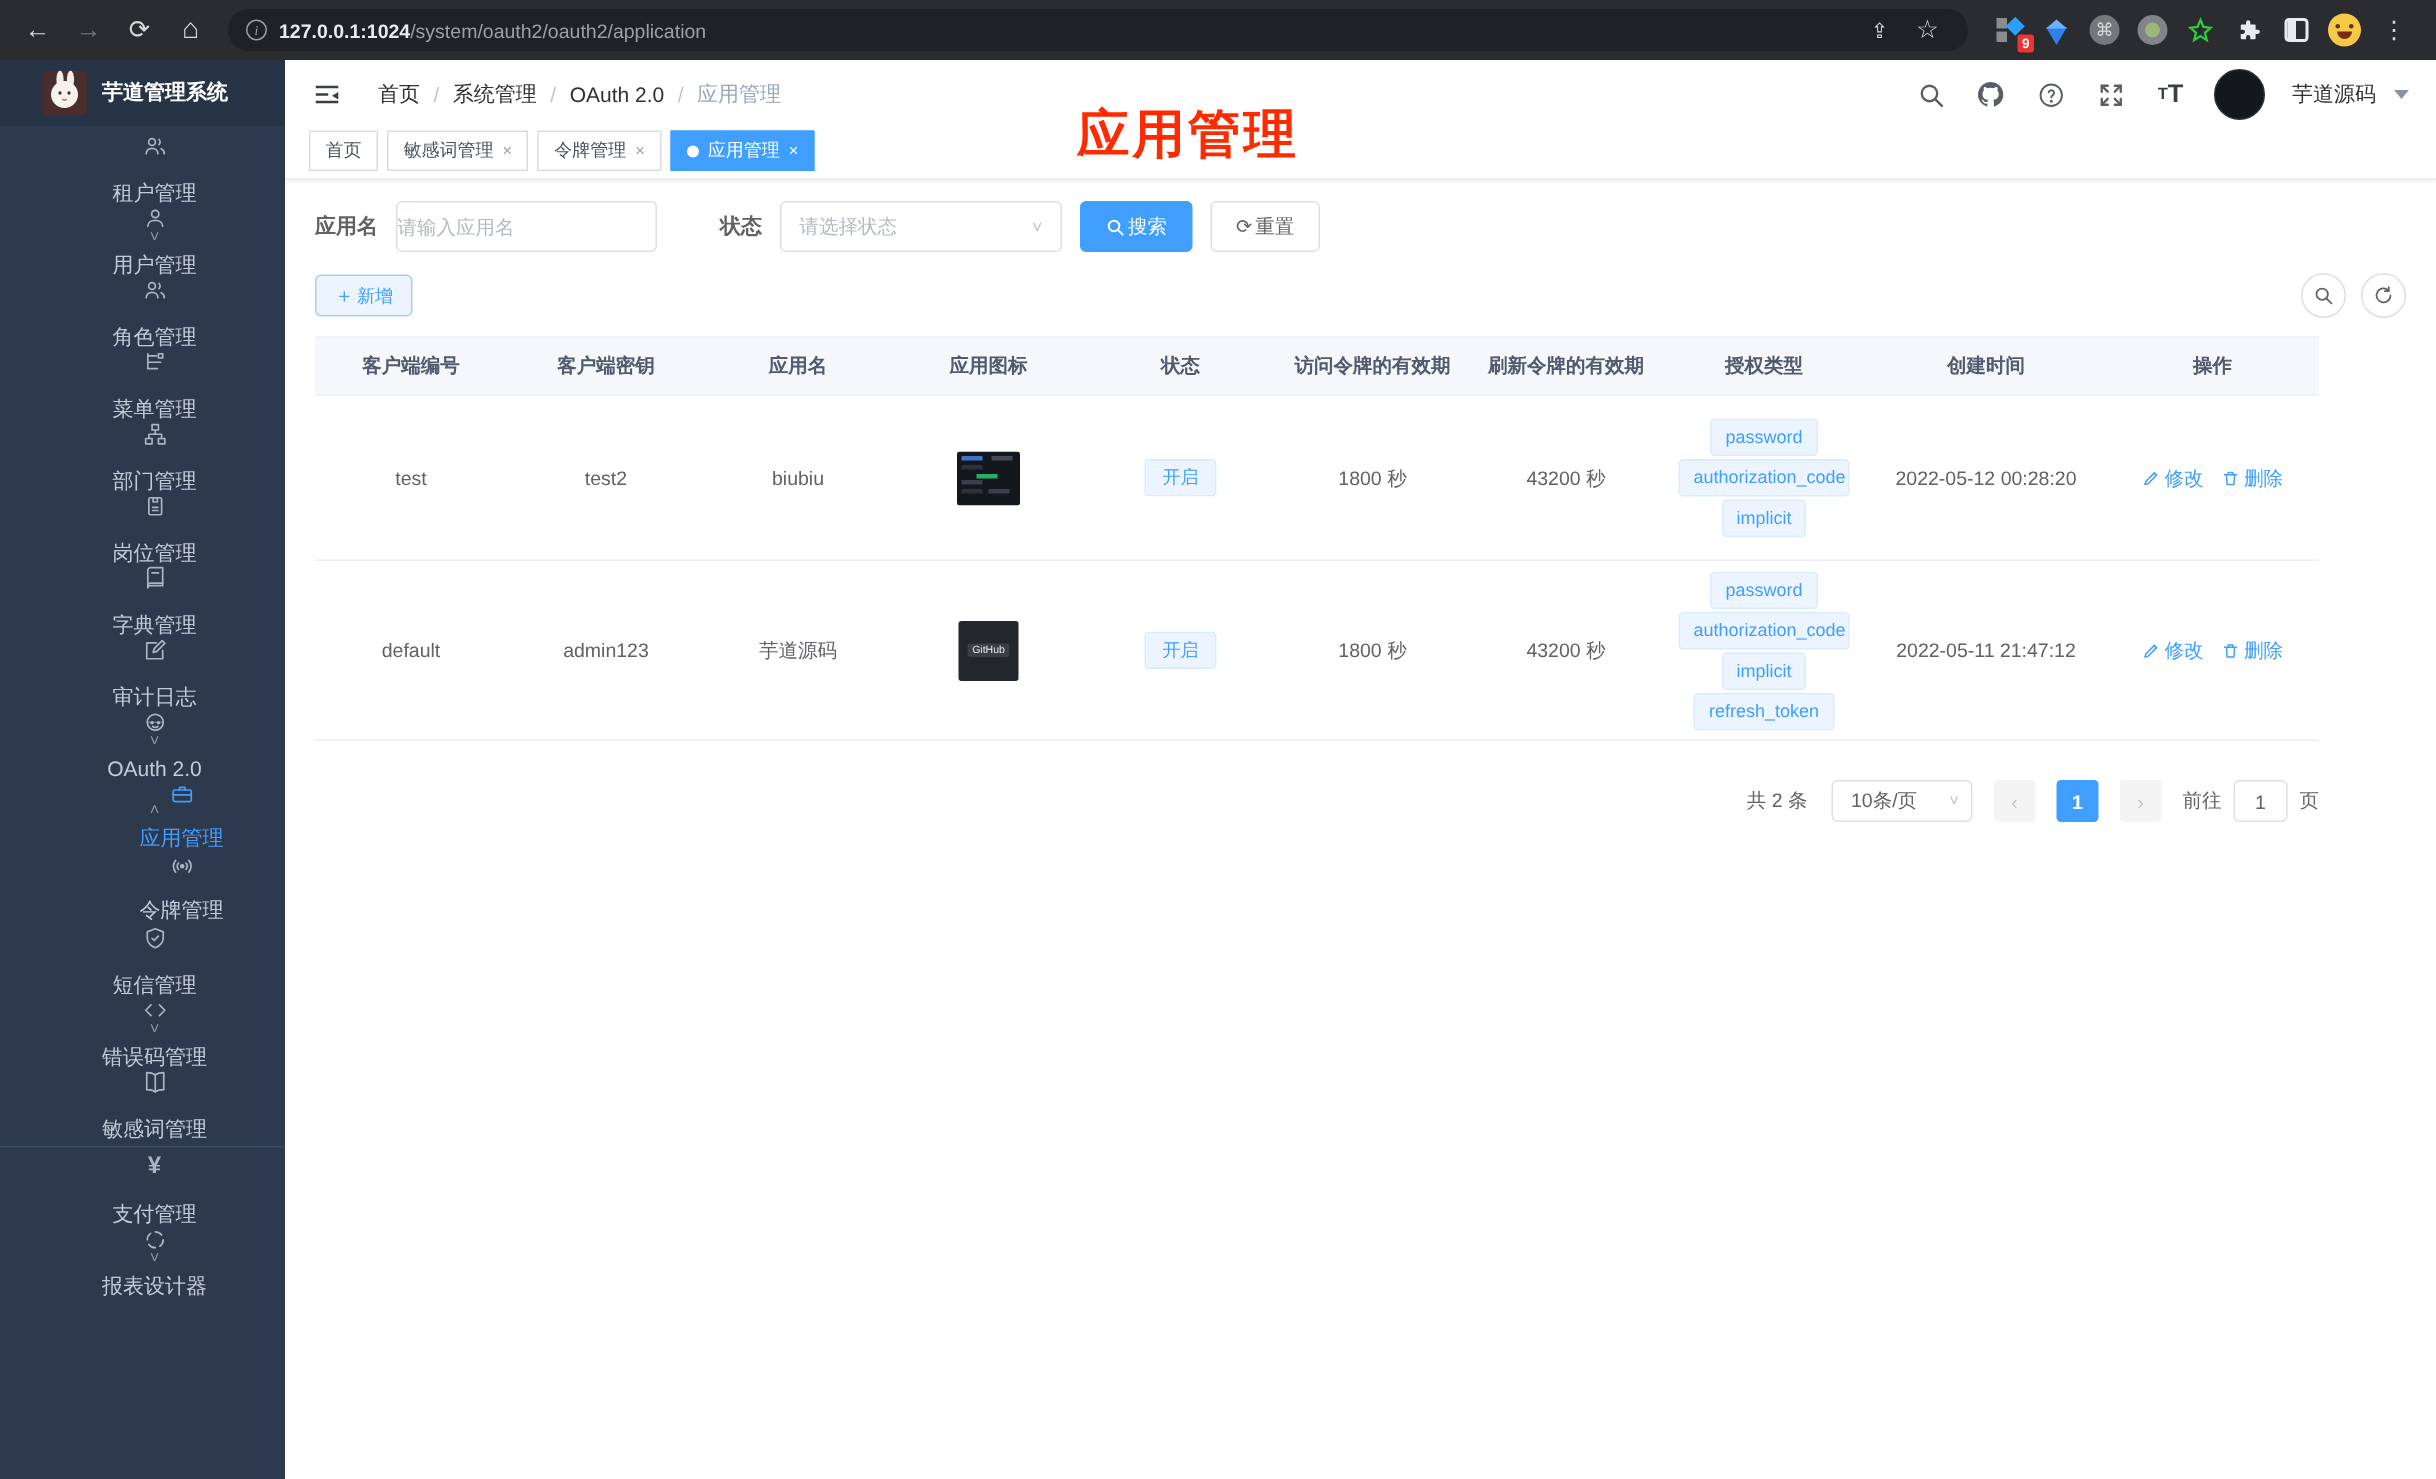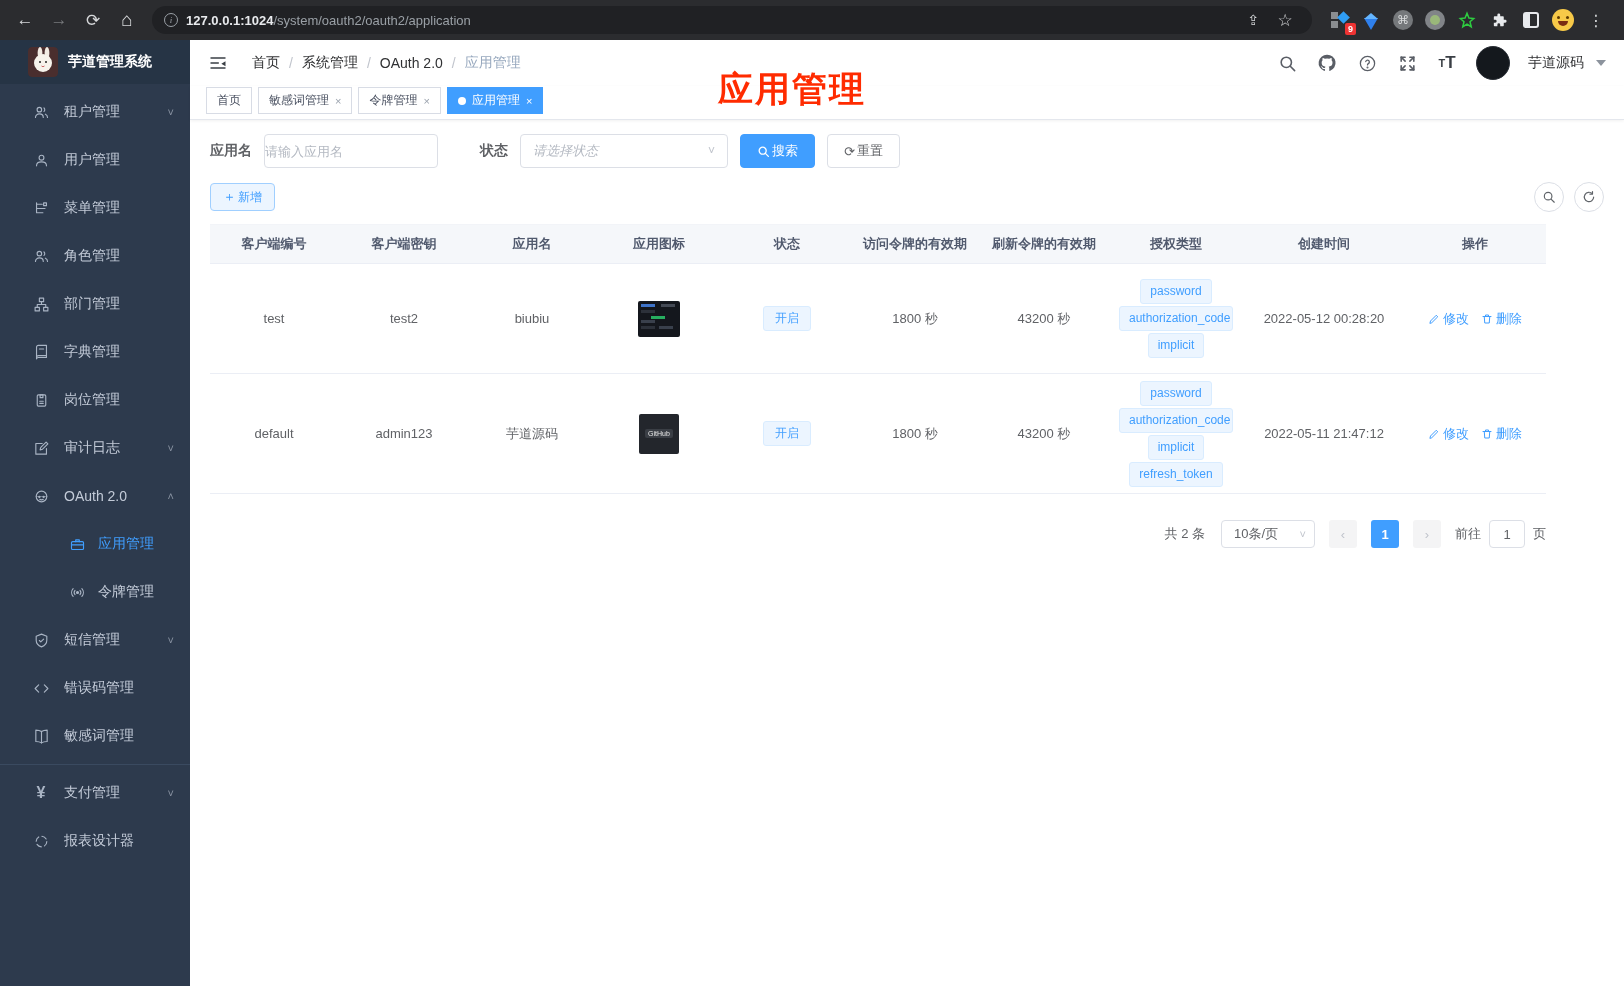--- a/index.html
+++ b/index.html
@@ -35,21 +35,21 @@
 
   
   .app { display:flex; height:946px; }
 
   
   .sidebar { width:190px; background:#2d3a4d; color:#c3cbd8; flex-shrink:0; display:flex; flex-direction:column; }
   .logo-row { height:44px; display:flex; align-items:center; gap:10px; padding:0 14px 0 28px; background:#263445; }
   .logo-img { width:30px; height:30px; border-radius:4px; flex-shrink:0; }
   .logo-title { color:#fff; font-size:14px; font-weight:700; white-space:nowrap; }
   .menu { flex:1; overflow:hidden; padding-top:4px; }
-  .m-item { height:48px; display:flex; align-items:center; padding:0 16px 0 32px; gap:14px; font-size:14px; cursor:pointer; }
+  .m-item { height:48px; display:flex; align-items:center; padding:0 16px 0 32px; gap:14px; font-size:14px; cursor:pointer;flex-direction:column; }
   .m-item .mi { width:18px; height:18px; flex-shrink:0; color:#a9b4c4; display:flex; align-items:center; justify-content:center; }
   .m-item .lbl { flex:1; white-space:nowrap; }
   .m-item .chev { color:#8a94a3; font-size:11px; }
   .m-item.sub { padding-left:68px; gap:12px; }
   .m-item.active { color:#409eff; }
   .m-item.active .mi { color:#409eff; }
   .m-divider { height:1px; background:#3a4a60; margin:4px 0; }
   svg.ic { width:17px; height:17px; stroke:currentColor; fill:none; stroke-width:1.6; stroke-linecap:round; stroke-linejoin:round; }
   .txt-ic { font-size:14px; font-weight:700; color:inherit; }
 
@@ -75,21 +75,21 @@
   .tab.active .x { color:#fff; }
 
   .annotation { position:absolute; left:528px; top:26px; font-size:35px; font-weight:700; color:#ff2b00; letter-spacing:2px; pointer-events:none; z-index:5; }
 
   
   .content { padding:14px 20px 0 20px; }
   .filter-row { display:flex; align-items:center; gap:12px; height:34px; }
   .f-label { font-size:14px; color:#606266; font-weight:700; }
   .f-input { width:174px; height:34px; border:1px solid #dcdfe6; border-radius:4px; padding:0 0; font-size:13px; color:#606266; font-family:inherit; }
   .f-input::placeholder { color:#b4b9c2; }
-  .f-select { width:208px; height:34px; border:1px solid #dcdfe6; border-radius:4px; padding:0 12px; font-size:13px; color:#b4b9c2; display:flex; align-items:center; justify-content:space-between; background:#fff; cursor:pointer;font-style:italic; }
+  .f-select { width:188px; height:34px; border:1px solid #dcdfe6; border-radius:4px; padding:0 12px; font-size:13px; color:#b4b9c2; display:flex; align-items:center; justify-content:space-between; background:#fff; cursor:pointer; }
   .f-select .sel-caret { color:#c0c4cc; font-size:12px; }
   .btn { height:34px; border-radius:4px; font-size:13px; display:inline-flex; align-items:center; gap:2px; padding:0 16px; cursor:pointer; border:1px solid #dcdfe6; background:#fff; color:#606266; font-family:inherit; }
   .btn.primary { background:#409eff; border-color:#409eff; color:#fff; }
   .btn.plain-primary { background:#ecf5ff; border-color:#a0cfff; color:#409eff; height:28px; padding:0 12px; font-size:12px; }
   .btn .bi { font-size:13px; }
 
   .toolbar-row { margin-top:14px; display:flex; align-items:center; }
   .tool-icons { margin-left:auto; display:flex; gap:10px; }
   .round-btn { width:30px; height:30px; border-radius:50%; border:1px solid #dcdfe6; background:#fff; display:flex; align-items:center; justify-content:center; color:#5f6368; cursor:pointer; }
 
@@ -215,70 +215,70 @@
               <circle cx="12" cy="8" r="3.4"></circle>
               <path d="M5 19.5c0-3.6 3.1-5.5 7-5.5s7 1.9 7 5.5"></path>
             </svg>
           </span>
         <span class="lbl">用户管理</span>
       </div>
 
       <div class="m-item">
         <span class="mi">
             <svg class="ic" viewBox="0 0 24 24">
-              <path d="M5 4v14M5 6h8M5 12h12M5 18h9"></path>
-              <rect x="15" y="4" width="4" height="4"></rect>
-            </svg>
-          </span>
-        <span class="lbl">菜单管理</span>
-      </div>
-
-      <div class="m-item">
-        <span class="mi">
-            <svg class="ic" viewBox="0 0 24 24">
               <circle cx="9" cy="8" r="3.2"></circle>
               <path d="M3.5 19c0-3.2 2.6-5 5.5-5s5.5 1.8 5.5 5"></path>
               <path d="M15.5 5.6a3.2 3.2 0 0 1 0 4.8M17.5 14.4c1.8.8 3 2.3 3 4.6"></path>
             </svg>
           </span>
         <span class="lbl">角色管理</span>
+      </div>
+
+      <div class="m-item">
+        <span class="mi">
+            <svg class="ic" viewBox="0 0 24 24">
+              <path d="M5 4v14M5 6h8M5 12h12M5 18h9"></path>
+              <rect x="15" y="4" width="4" height="4"></rect>
+            </svg>
+          </span>
+        <span class="lbl">菜单管理</span>
       </div>
 
       <div class="m-item">
         <span class="mi">
             <svg class="ic" viewBox="0 0 24 24">
               <rect x="9" y="3" width="6" height="5"></rect>
               <rect x="3" y="16" width="6" height="5"></rect>
               <rect x="15" y="16" width="6" height="5"></rect>
               <path d="M12 8v4M6 16v-4h12v4"></path>
             </svg>
           </span>
         <span class="lbl">部门管理</span>
       </div>
 
       <div class="m-item">
         <span class="mi">
             <svg class="ic" viewBox="0 0 24 24">
+              <rect x="6" y="4" width="12" height="16" rx="1.5"></rect>
+              <path d="M10 4h4v4h-4z"></path>
+              <path d="M9.5 13h5M9.5 16h5"></path>
+            </svg>
+          </span>
+        <span class="lbl">岗位管理</span>
+      </div>
+
+      <div class="m-item">
+        <span class="mi">
+            <svg class="ic" viewBox="0 0 24 24">
               <path d="M5 4.5A2.5 2.5 0 0 1 7.5 2H19v17H7.5A2.5 2.5 0 0 0 5 21z"></path>
               <path d="M5 19a2.5 2.5 0 0 1 2.5-2.5H19"></path>
               <path d="M9 7h6"></path>
             </svg>
           </span>
         <span class="lbl">字典管理</span>
-      </div>
-
-      <div class="m-item">
-        <span class="mi">
-            <svg class="ic" viewBox="0 0 24 24">
-              <rect x="6" y="4" width="12" height="16" rx="1.5"></rect>
-              <path d="M10 4h4v4h-4z"></path>
-              <path d="M9.5 13h5M9.5 16h5"></path>
-            </svg>
-          </span>
-        <span class="lbl">岗位管理</span>
       </div>
 
 
       <div class="m-item">
         <span class="mi">
             <svg class="ic" viewBox="0 0 24 24">
               <path d="M19 12v8H4V5h9"></path>
               <path d="M10 14l1-3.5 7.5-7.5 2.5 2.5L13.5 13z"></path>
             </svg>
           </span>

